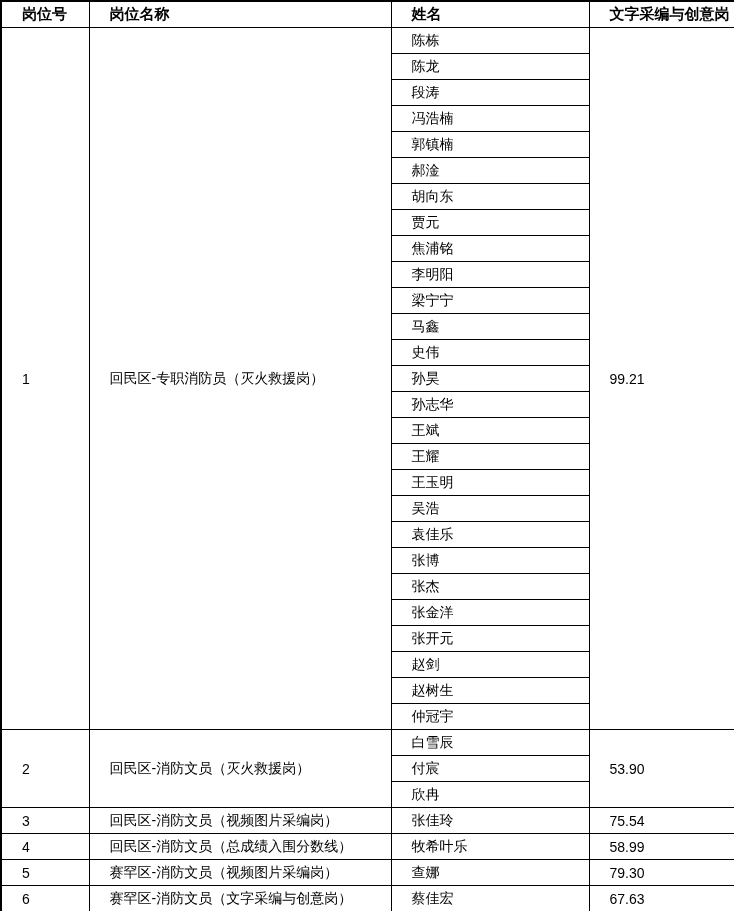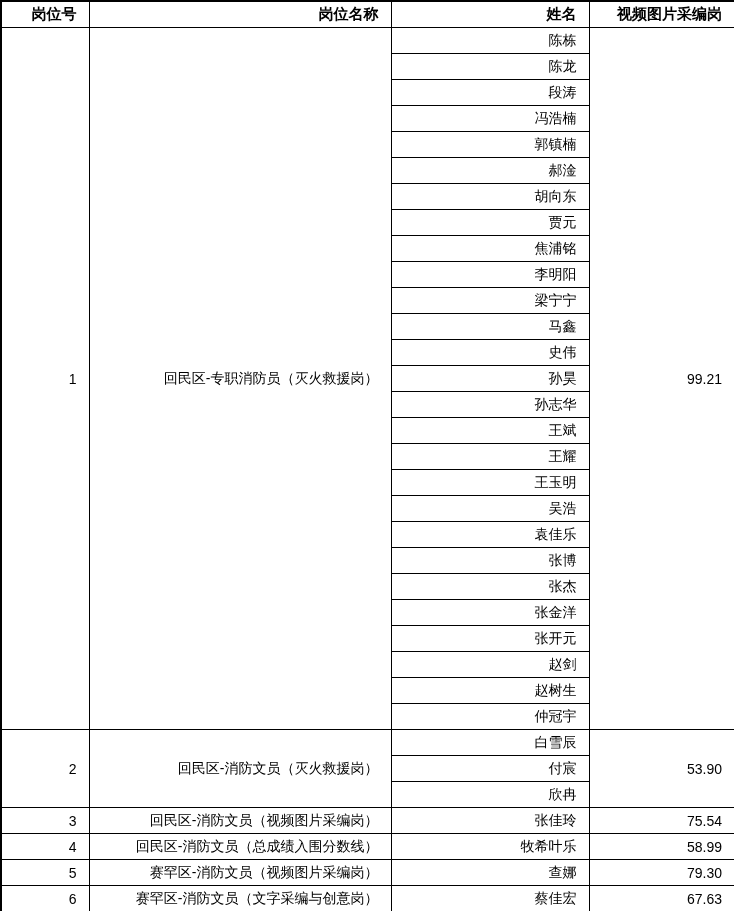--- a/index.html
+++ b/index.html
@@ -15,23 +15,23 @@
   table.score-table {
     width: 734px;
     border-collapse: collapse;
     table-layout: fixed;
     border: 2px solid #000000;
     background: #ffffff;
   }
   table.score-table th,
   table.score-table td {
     border: 1px solid #000000;
-    text-align: right;
+    text-align: left;
     vertical-align: middle;
-    padding: 0 12px;
+    padding: 0 20px;
     overflow: hidden;
     white-space: nowrap;
   }
   table.score-table th {
     font-size: 15px;
     font-weight: bold;
     height: 25px;
   }
   table.score-table td {
     font-size: 14px;
@@ -52,21 +52,21 @@
     <col class="c-id">
     <col class="c-title">
     <col class="c-name">
     <col class="c-score">
   </colgroup>
   <thead>
     <tr>
       <th>岗位号</th>
       <th>岗位名称</th>
       <th>姓名</th>
-      <th>视频图片采编岗</th>
+      <th>文字采编与创意岗</th>
     </tr>
   </thead>
   <tbody id="table-body">
       <tr>
         <td rowspan="27">1</td>
         <td rowspan="27">回民区-专职消防员（灭火救援岗）</td>
         <td>陈栋</td>
         <td rowspan="27">99.21</td>
       </tr>
       <tr>

